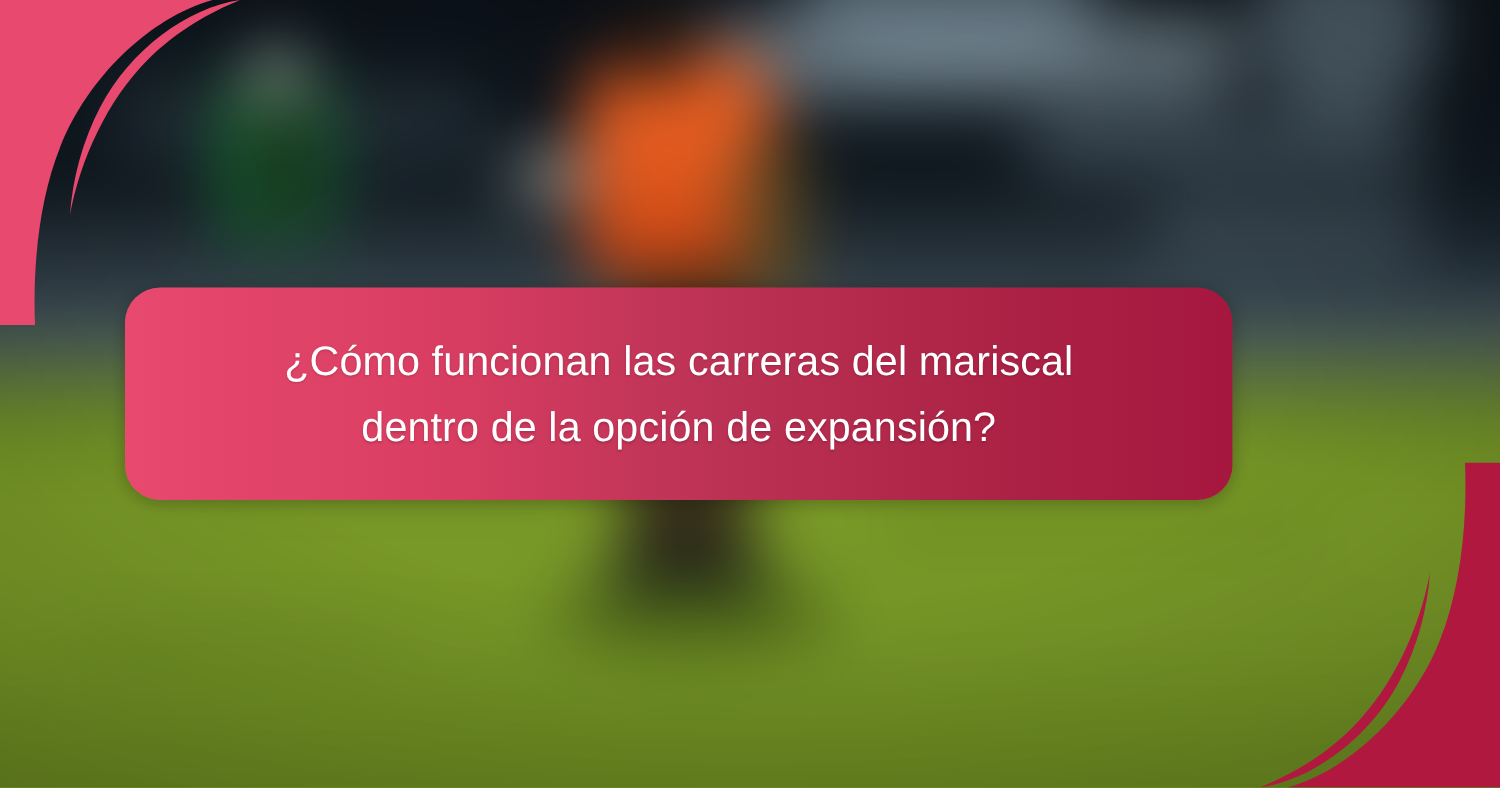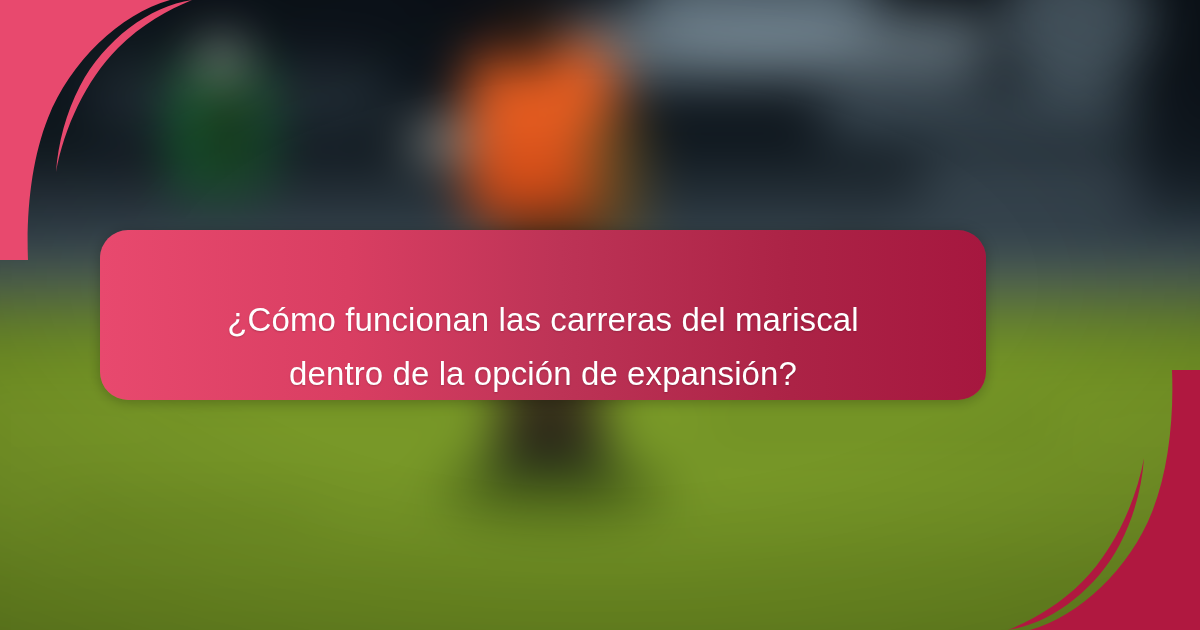--- a/index.html
+++ b/index.html
@@ -163,21 +163,21 @@
   .banner {
     position: absolute;
     left: 100px;
     top: 230px;
     width: 886px;
     height: 170px;
     border-radius: 28px;
     background: linear-gradient(to right, #e8496e 0%, #d93e62 28%, #bd3356 52%, #ac2346 78%, #a6173f 100%);
     box-shadow: 0 2px 14px rgba(0,0,0,.25);
     display: flex;
-    align-items: flex-end;
+    align-items: center;
     justify-content: center;
     box-sizing: border-box;
     padding: 0 88px;
   }
   .banner-text {
     color: #ffffff;
     font-size: 33px;
     line-height: 1.62;
     font-weight: 400;
     text-align: center;

